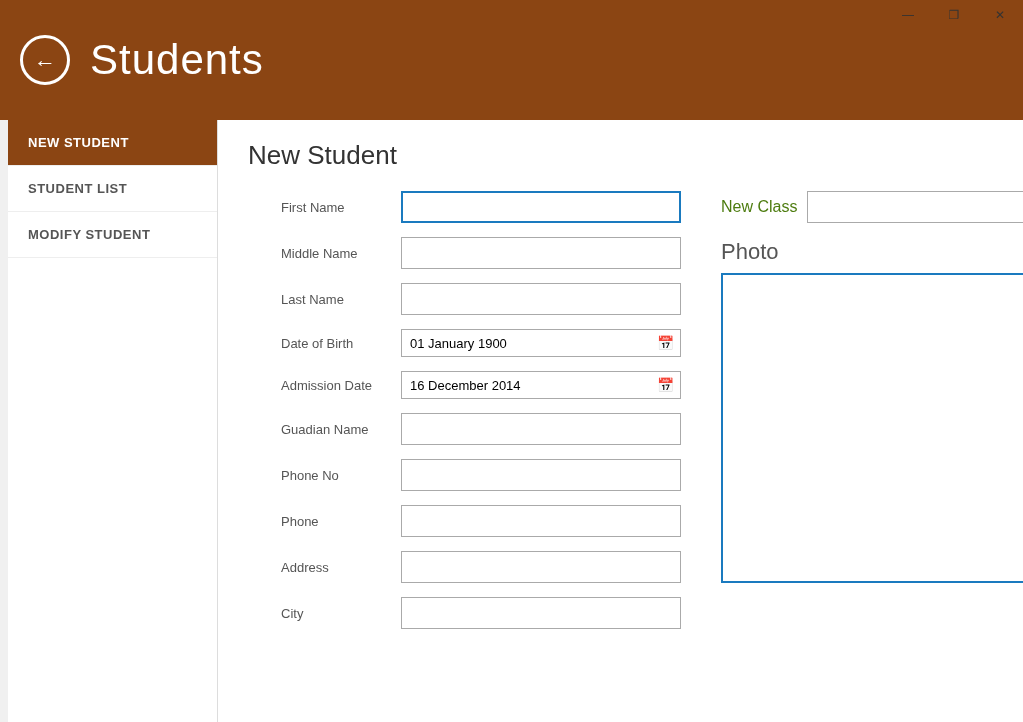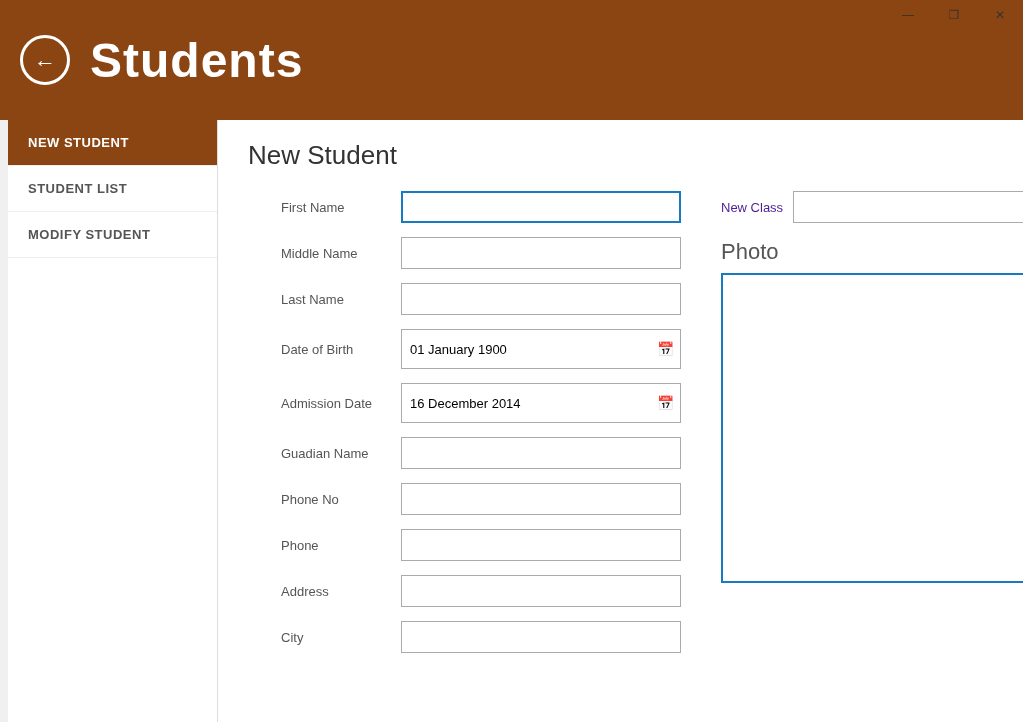--- a/index.html
+++ b/index.html
@@ -59,22 +59,22 @@
       cursor: pointer;
       display: flex;
       align-items: center;
       justify-content: center;
       color: white;
       font-size: 22px;
     }
 
     .header-title {
       color: white;
-      font-size: 48px;
-      font-weight: 700;
+      font-size: 42px;
+      font-weight: 400;
       letter-spacing: 1px;
     }
 
     
     .main-layout {
       display: flex;
       height: calc(722px - 120px);
       padding-left: 8px;
     }
 
@@ -165,21 +165,21 @@
 
     .date-input-wrapper {
       flex: 1;
       position: relative;
       display: flex;
       align-items: center;
     }
 
     .date-input {
       width: 100%;
-      height: 40px;
+      height: 28px;
       border: 1px solid #aaa;
       padding: 0 30px 0 8px;
       font-size: 13px;
       outline: none;
       font-family: inherit;
     }
 
     .calendar-icon {
       position: absolute;
       right: 6px;
@@ -190,22 +190,22 @@
 
     
     .class-row {
       display: flex;
       align-items: center;
       margin-bottom: 16px;
       gap: 10px;
     }
 
     .class-label {
-      font-size: 13px;
-      color: #4c1d95;
+      font-size: 16px;
+      color: #4d7c0f;
       white-space: nowrap;
     }
 
     .class-select {
       flex: 1;
       height: 32px;
       border: 1px solid #aaa;
       padding: 0 8px;
       font-size: 13px;
       font-family: inherit;

